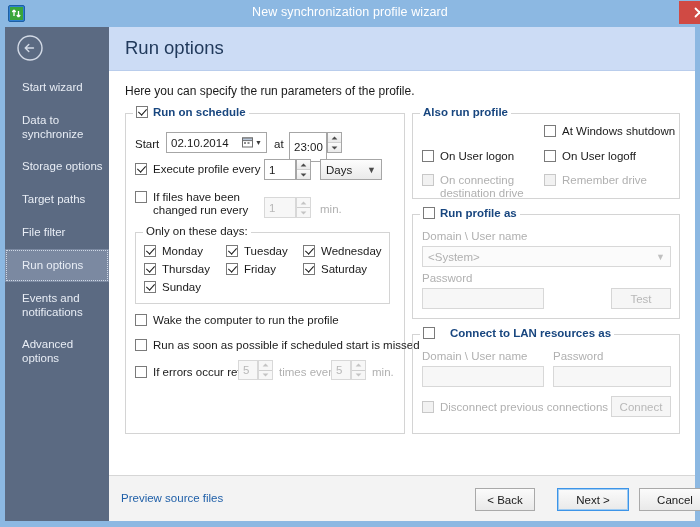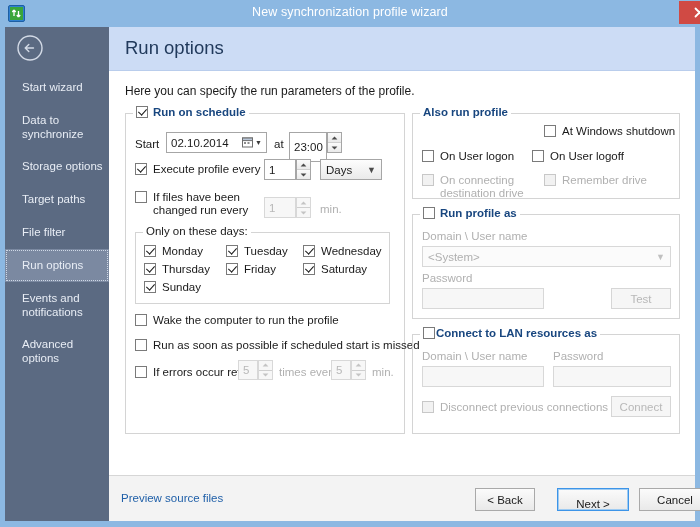--- a/index.html
+++ b/index.html
@@ -541,21 +541,21 @@
       <div class="groupbox" style="left:303px; top:42px; width:268px; height:86px;">
         <div class="gb-legend">Also run profile</div>
         <div class="chk-row" style="left:131px; top:11px;">
           <span class="cbx"></span>
           <span class="lbl">At Windows shutdown</span>
         </div>
         <div class="chk-row" style="left:9px; top:36px;">
           <span class="cbx"></span>
           <span class="lbl">On User logon</span>
         </div>
-        <div class="chk-row" style="left:119px; top:36px;">
+        <div class="chk-row" style="left:131px; top:36px;">
           <span class="cbx"></span>
           <span class="lbl">On User logoff</span>
         </div>
         <div class="chk-row dim" style="left:9px; top:60px; width:115px; white-space:normal;">
           <span class="cbx disabled"></span>
           <span class="lbl">On connecting destination drive</span>
         </div>
         <div class="chk-row dim" style="left:131px; top:60px;">
           <span class="cbx disabled"></span>
           <span class="lbl">Remember drive</span>
@@ -577,21 +577,21 @@
           <span></span>
         </div>
         <div class="btn disabled" style="left:198px; top:73px; width:60px; height:21px;">
           <span>Test</span>
         </div>
       </div>
 
       <div class="groupbox" style="left:303px; top:263px; width:268px; height:100px;">
         <div class="gb-legend">
           <span class="cbx"></span>
-          <span style="margin-left:1px">Connect to LAN resources as</span>
+          <span style="margin-left:15px">Connect to LAN resources as</span>
         </div>
         <div class="lbl-dim" style="left:9px; top:15px;">Domain \ User name</div>
         <div class="field disabled" style="left:9px; top:31px; width:122px; height:21px;">
           <span></span>
         </div>
         <div class="lbl-dim" style="left:140px; top:15px;">Password</div>
         <div class="field disabled" style="left:140px; top:31px; width:118px; height:21px;">
           <span></span>
         </div>
         <div class="chk-row dim" style="left:9px; top:66px;">
@@ -603,21 +603,21 @@
         </div>
       </div>
 
     </div>
 
     <div class="footer">
       <div class="preview-link">Preview source files</div>
       <div class="btn" style="left:366px; top:12px; width:60px; height:23px;">
         <span>&lt; Back</span>
       </div>
-      <div class="btn focus" style="left:448px; top:12px; width:72px; height:23px;align-items:flex-end;">
+      <div class="btn focus" style="left:448px; top:12px; width:72px; height:23px;">
         <span>Next &gt;</span>
       </div>
       <div class="btn" style="left:530px; top:12px; width:72px; height:23px;">
         <span>Cancel</span>
       </div>
     </div>
 
   </div>
 </div>
 

